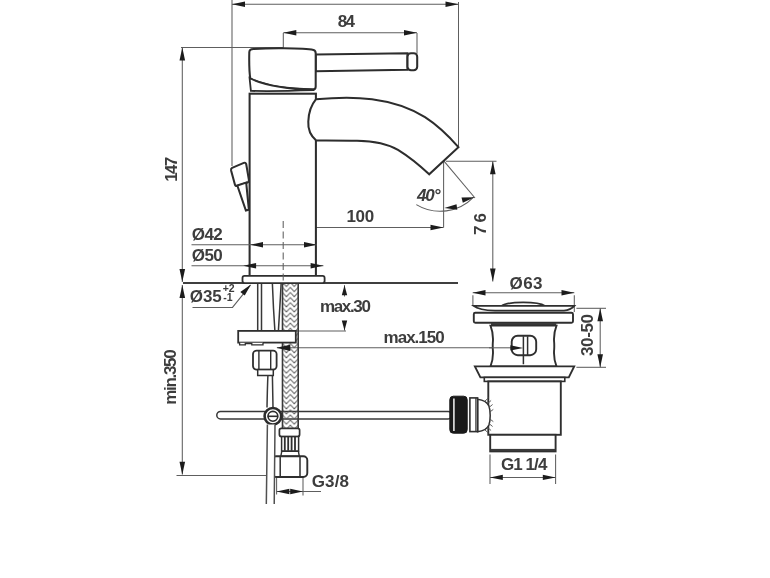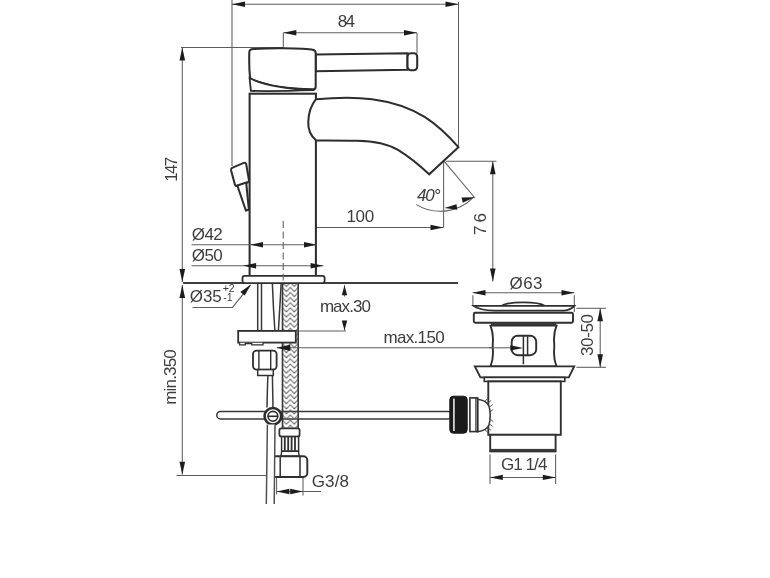--- a/index.html
+++ b/index.html
@@ -1,16 +1,16 @@
 <!DOCTYPE html>
 <html><head>
 <meta charset="utf-8">
 <style>
   html,body{margin:0;padding:0;background:#fff;}
-  .wrap{width:770px;height:504px;position:relative;background:#22c55e;overflow:hidden;}
+  .wrap{width:770px;height:504px;position:relative;background:#22c55e;overflow:hidden;font-weight:bold;}
   text{font-family:"Liberation Sans", sans-serif;fill:#3d3d3d;}
 </style>
 </head>
 <body>
 
 <div class="wrap">
 <svg width="770" height="578" viewBox="0 0 770 578" xmlns="http://www.w3.org/2000/svg">
 <defs>
   <pattern id="braid" x="282.5" y="284" width="7.85" height="5.1" patternUnits="userSpaceOnUse">
     <path d="M-0.3,-2 L3.93,2.5 L8.15,-2 M-0.3,3.1 L3.93,7.6 L8.15,3.1" stroke="#585858" stroke-width="0.9" fill="none"></path>

